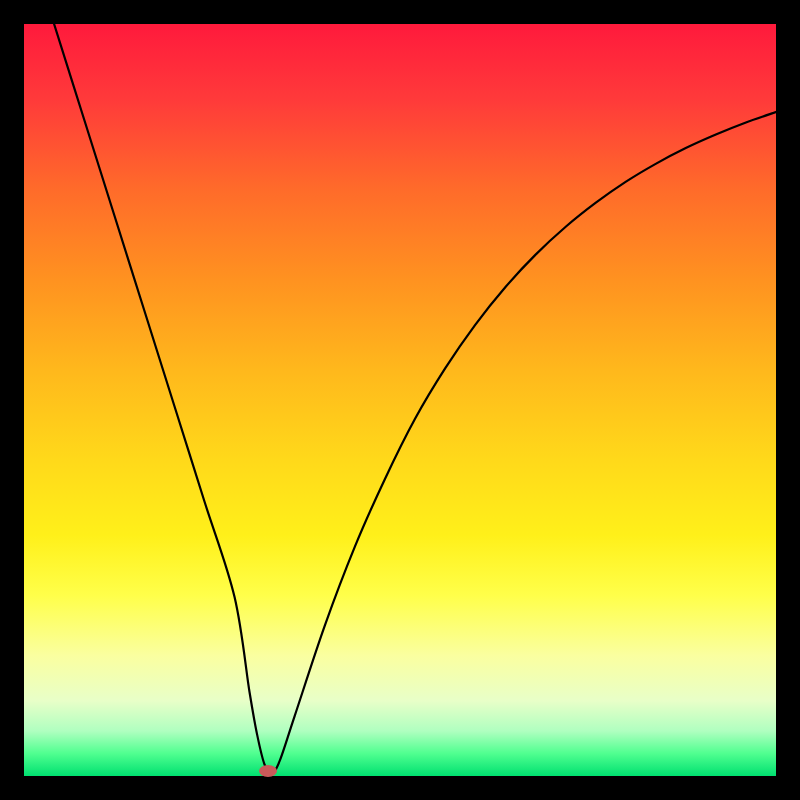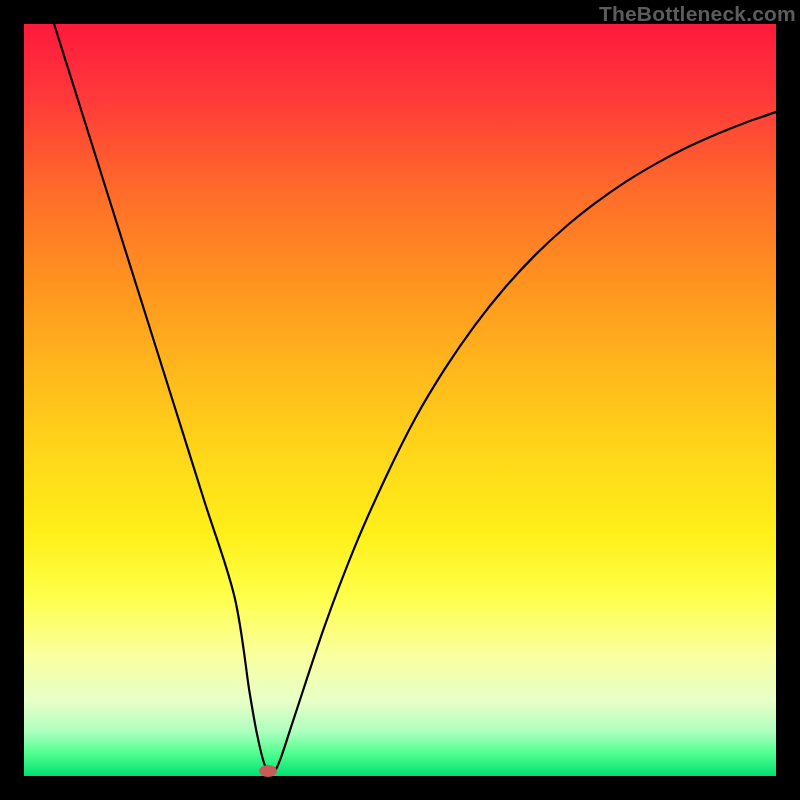--- a/index.html
+++ b/index.html
@@ -65,14 +65,13 @@
 </head>
 <body>
 
 <div class="container">
   <div class="plot-area">
     <svg class="curve" viewBox="0 0 752 752" preserveAspectRatio="none">
       <path id="curve-path" fill="none" stroke="#000" stroke-width="2.2" stroke-linecap="round" stroke-linejoin="round" d="M 30.08 0.00 C 35.09 15.92, 50.13 63.67, 60.16 95.50 C 70.19 127.34, 80.21 159.17, 90.24 191.01 C 100.27 222.84, 110.29 254.68, 120.32 286.51 C 130.35 318.35, 140.37 350.18, 150.40 382.02 C 160.43 413.85, 170.45 445.69, 180.48 477.52 C 190.51 509.35, 203.04 541.19, 210.56 573.02 C 218.08 604.86, 221.84 645.59, 225.60 668.53 C 229.36 691.46, 230.61 698.61, 233.12 710.64 C 235.63 722.67, 238.13 734.45, 240.64 740.72 C 243.15 746.99, 245.65 748.87, 248.16 748.24 C 250.67 747.61, 251.92 746.36, 255.68 736.96 C 259.44 727.56, 263.20 714.40, 270.72 691.84 C 278.24 669.28, 290.77 629.80, 300.80 601.60 C 310.83 573.40, 320.85 547.08, 330.88 522.64 C 340.91 498.20, 350.93 476.27, 360.96 454.96 C 370.99 433.65, 381.01 413.22, 391.04 394.80 C 401.07 376.38, 411.09 360.08, 421.12 344.42 C 431.15 328.75, 441.17 314.34, 451.20 300.80 C 461.23 287.26, 471.25 274.86, 481.28 263.20 C 491.31 251.54, 501.33 240.89, 511.36 230.86 C 521.39 220.84, 531.41 211.69, 541.44 203.04 C 551.47 194.39, 561.49 186.50, 571.52 178.98 C 581.55 171.46, 591.57 164.44, 601.60 157.92 C 611.63 151.40, 621.65 145.51, 631.68 139.87 C 641.71 134.23, 651.73 128.97, 661.76 124.08 C 671.79 119.19, 681.81 114.81, 691.84 110.54 C 701.87 106.28, 711.89 102.27, 721.92 98.51 C 731.95 94.75, 746.99 89.74, 752.00 87.98"></path>
     </svg>
     <div class="marker" id="min-marker" style="left: 235.4px; top: 740.736px; background: rgb(201, 90, 90);"></div>
   </div>
-  <div class="watermark">TheBottleneck.com</div>
 </div>
 
 </body></html>

